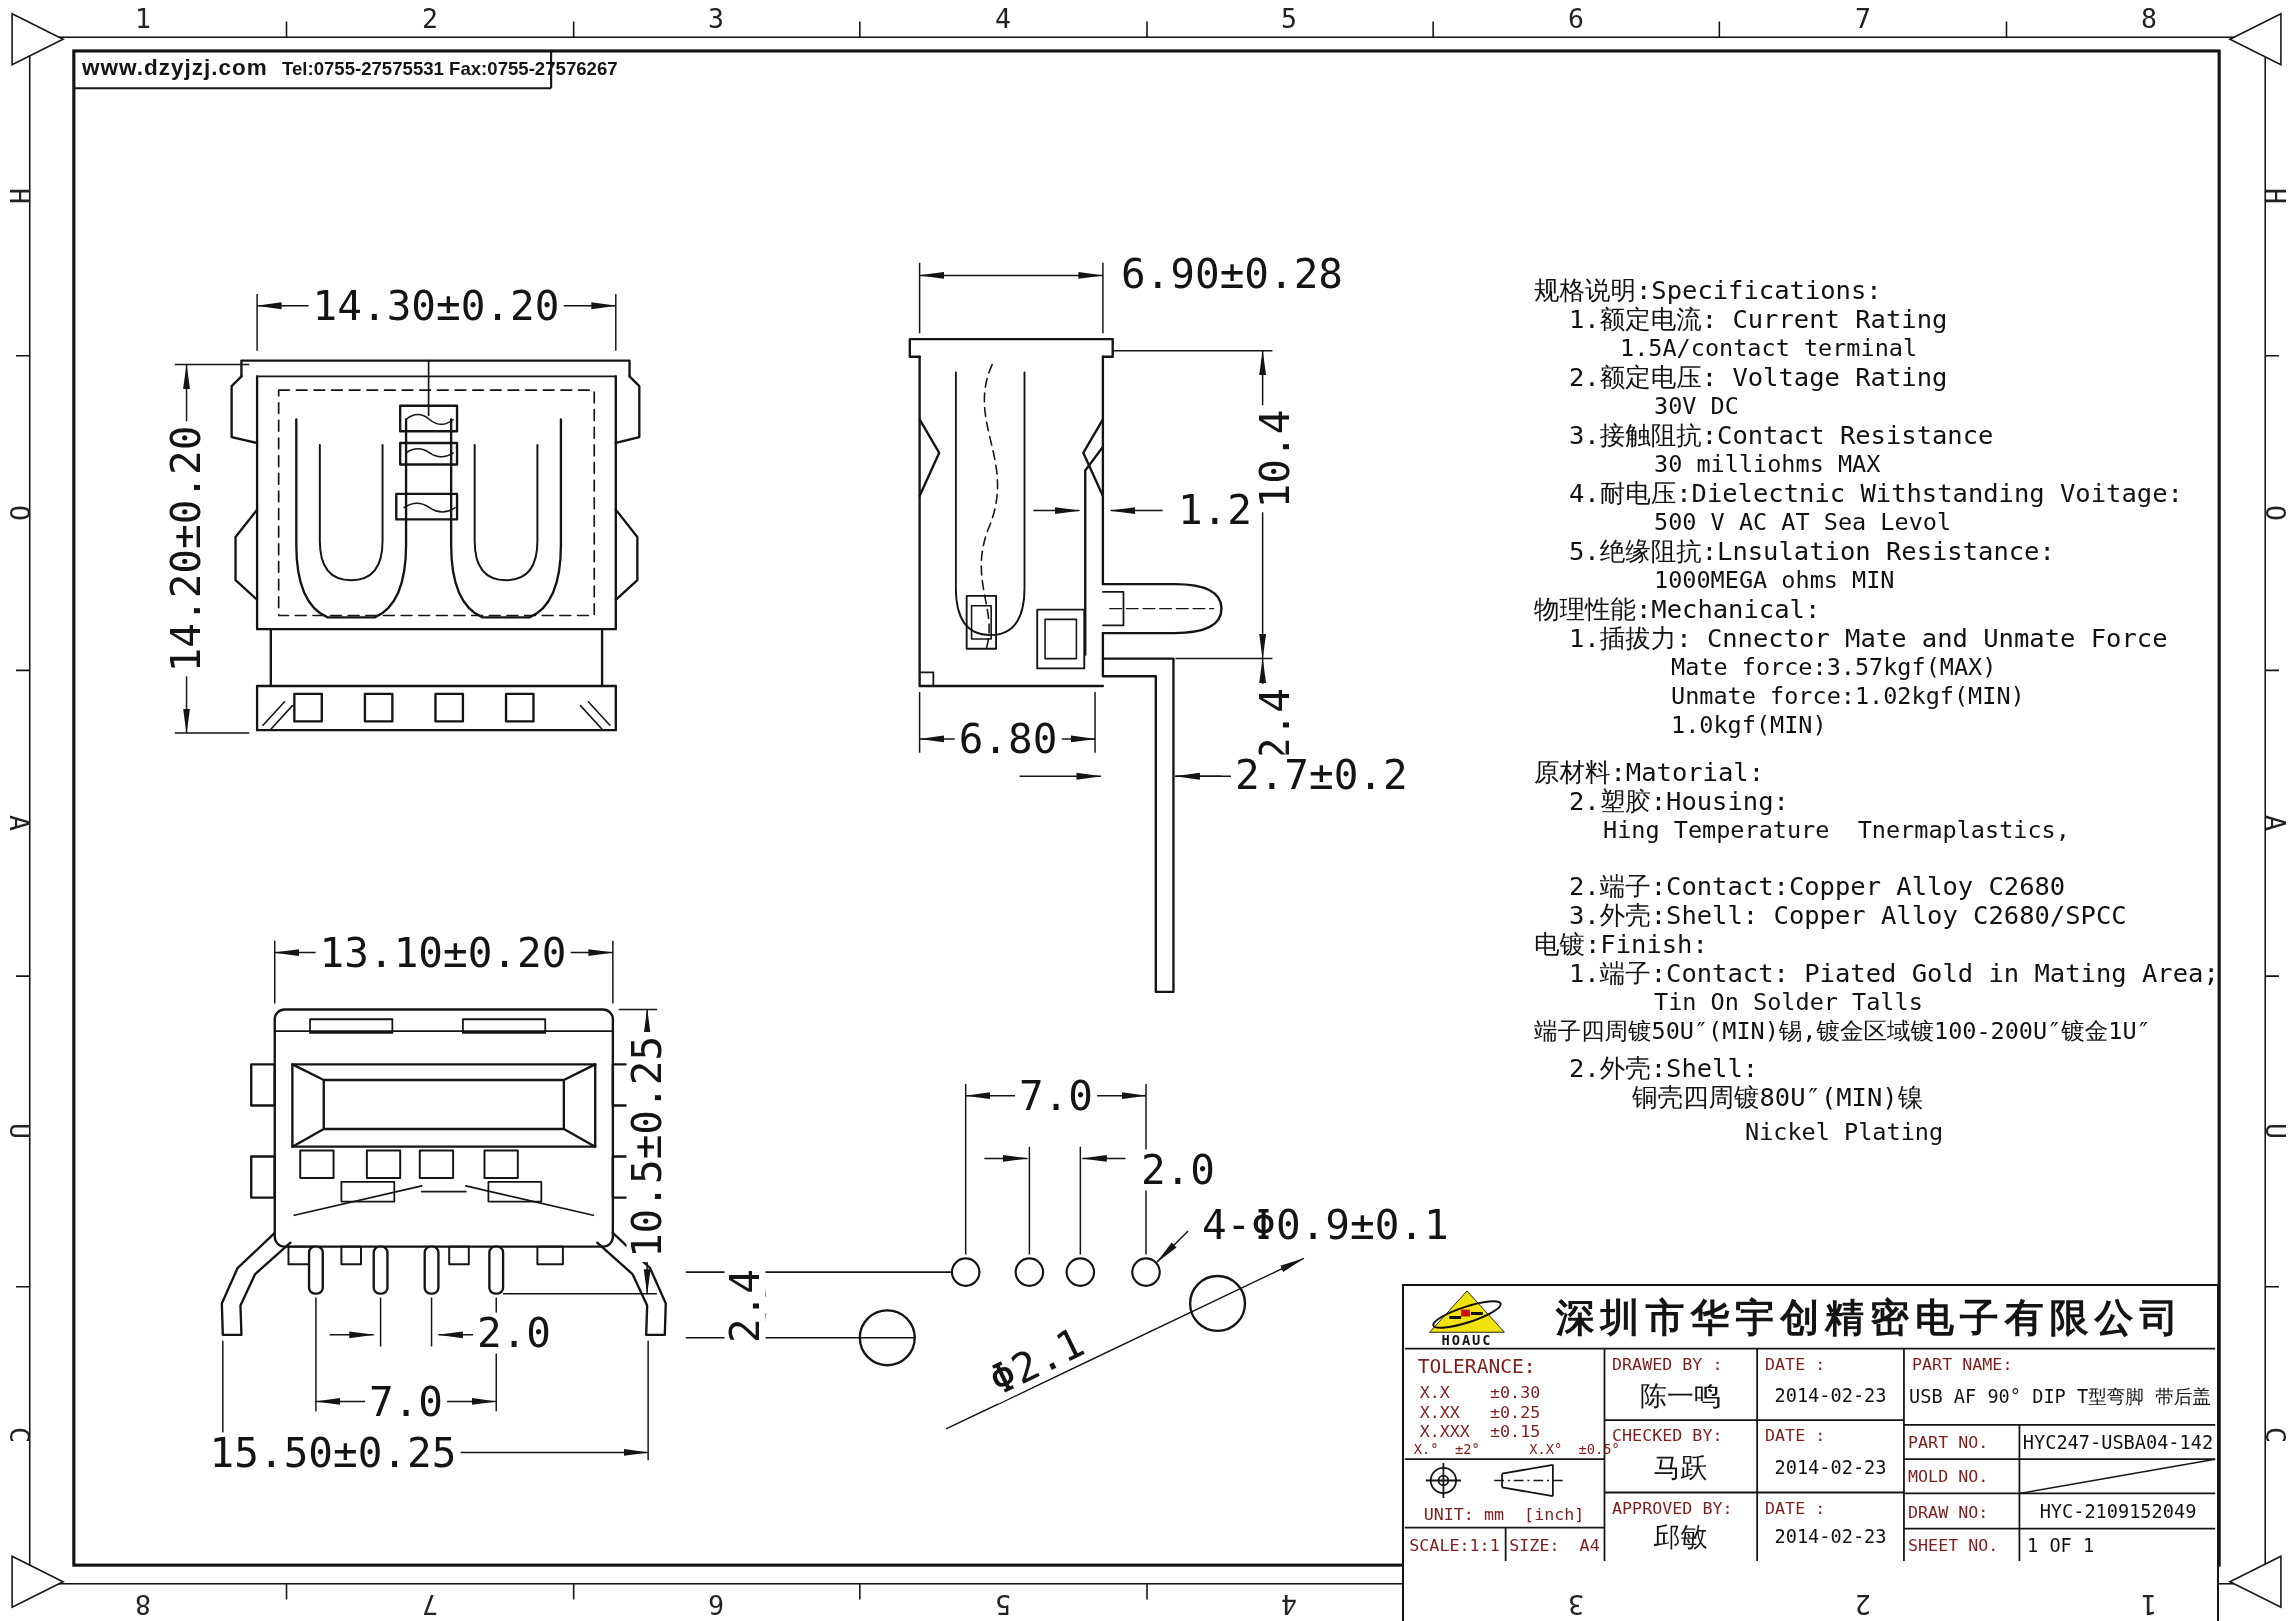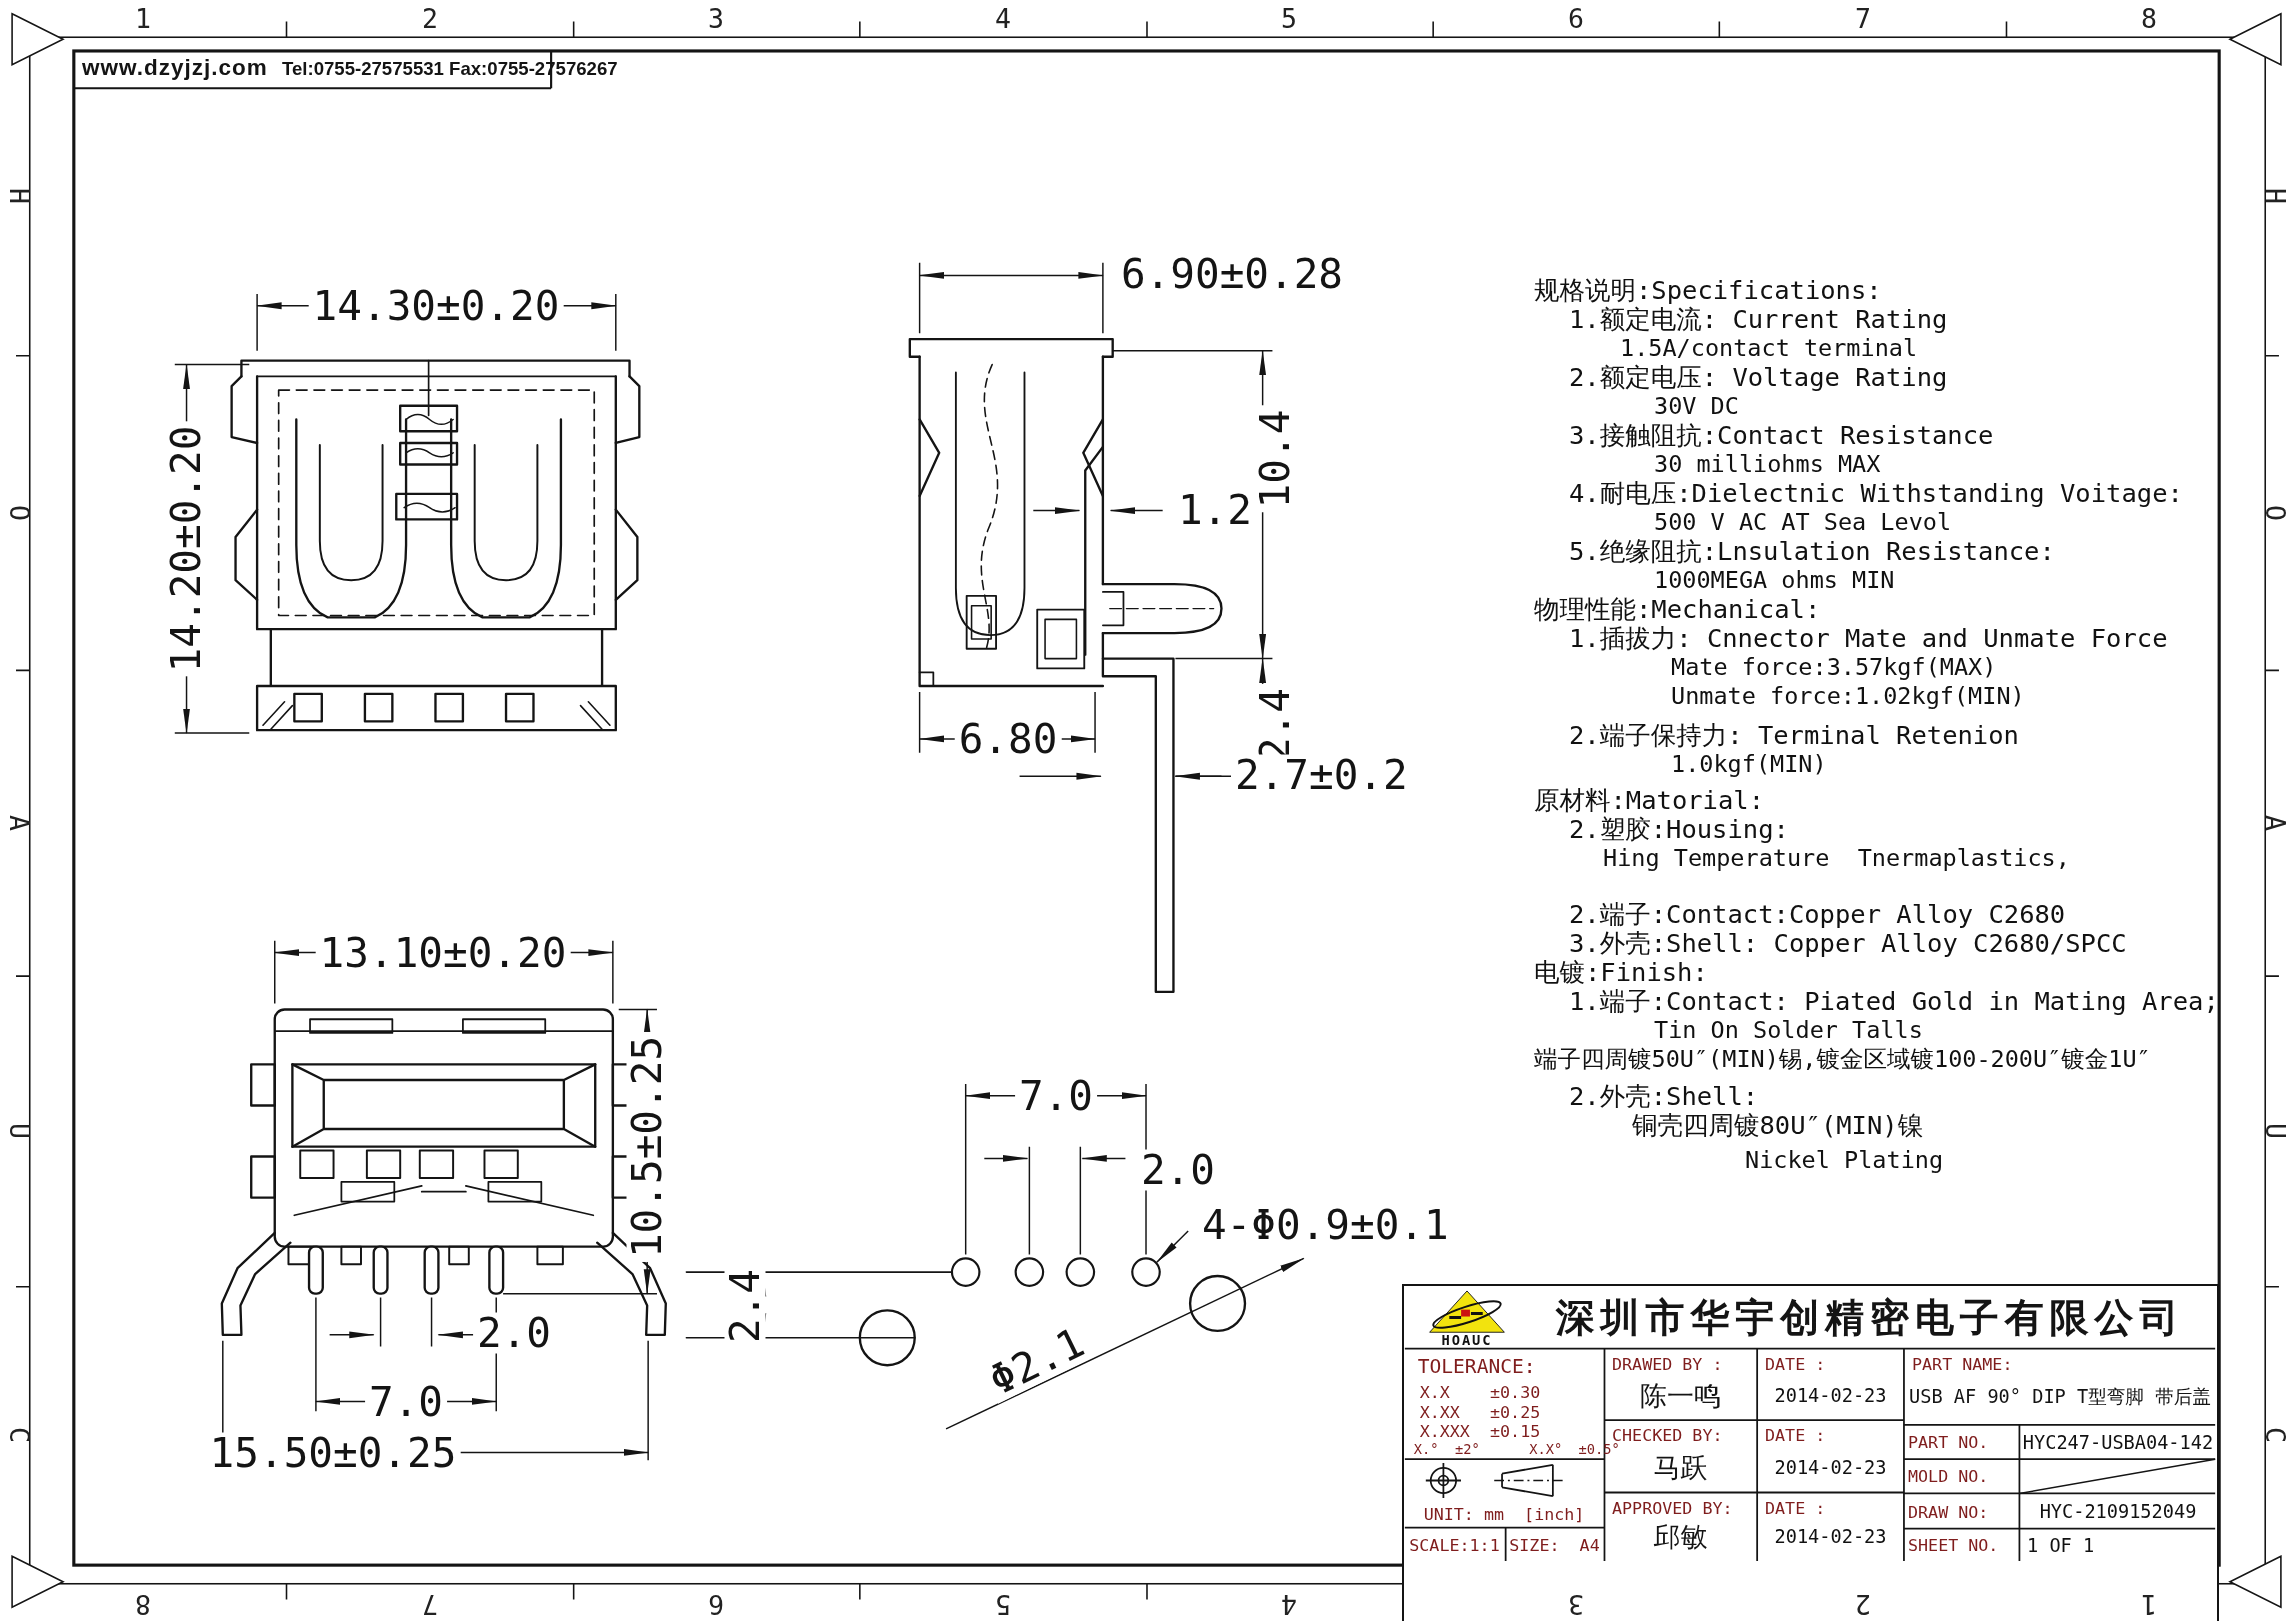--- a/index.html
+++ b/index.html
@@ -228,23 +228,22 @@
     <div class="sp i1">3.接触阻抗:Contact Resistance</div>
     <div class="sp i3 sm">30 milliohms MAX</div>
     <div class="sp i1">4.耐电压:Dielectnic Withstanding Voitage:</div>
     <div class="sp i3 sm">500 V AC AT Sea Levol</div>
     <div class="sp i1">5.绝缘阻抗:Lnsulation Resistance:</div>
     <div class="sp i3 sm">1000MEGA ohms MIN</div>
     <div class="sp">物理性能:Mechanical:</div>
     <div class="sp i1">1.插拔力: Cnnector Mate and Unmate Force</div>
     <div class="sp i5 sm">Mate force:3.57kgf(MAX)</div>
     <div class="sp i5 sm">Unmate force:1.02kgf(MIN)</div>
-    <div class="sp i1" style="margin-top:9.8px">2.端子保持力: Terminal Retenion</div>
     <div class="sp i5 sm">1.0kgf(MIN)</div>
-    <div class="sp" style="margin-top:7px">原材料:Matorial:</div>
+    <div class="sp" style="margin-top:18px">原材料:Matorial:</div>
     <div class="sp i1">2.塑胶:Housing:</div>
     <div class="sp i4 sm">Hing Temperature  Tnermaplastics,</div>
     <div class="sp i1" style="margin-top:27.4px">2.端子:Contact:Copper Alloy C2680</div>
     <div class="sp i1">3.外壳:Shell: Copper Alloy C2680/SPCC</div>
     <div class="sp">电镀:Finish:</div>
     <div class="sp i1">1.端子:Contact: Piated Gold in Mating Area;</div>
     <div class="sp i3 sm">Tin On Solder Talls</div>
     <div class="sp sm">端子四周镀50U″(MIN)锡,镀金区域镀100-200U″镀金1U″</div>
     <div class="sp i1" style="margin-top:7.8px">2.外壳:Shell:</div>
     <div class="sp i7">铜壳四周镀80U″(MIN)镍</div>

